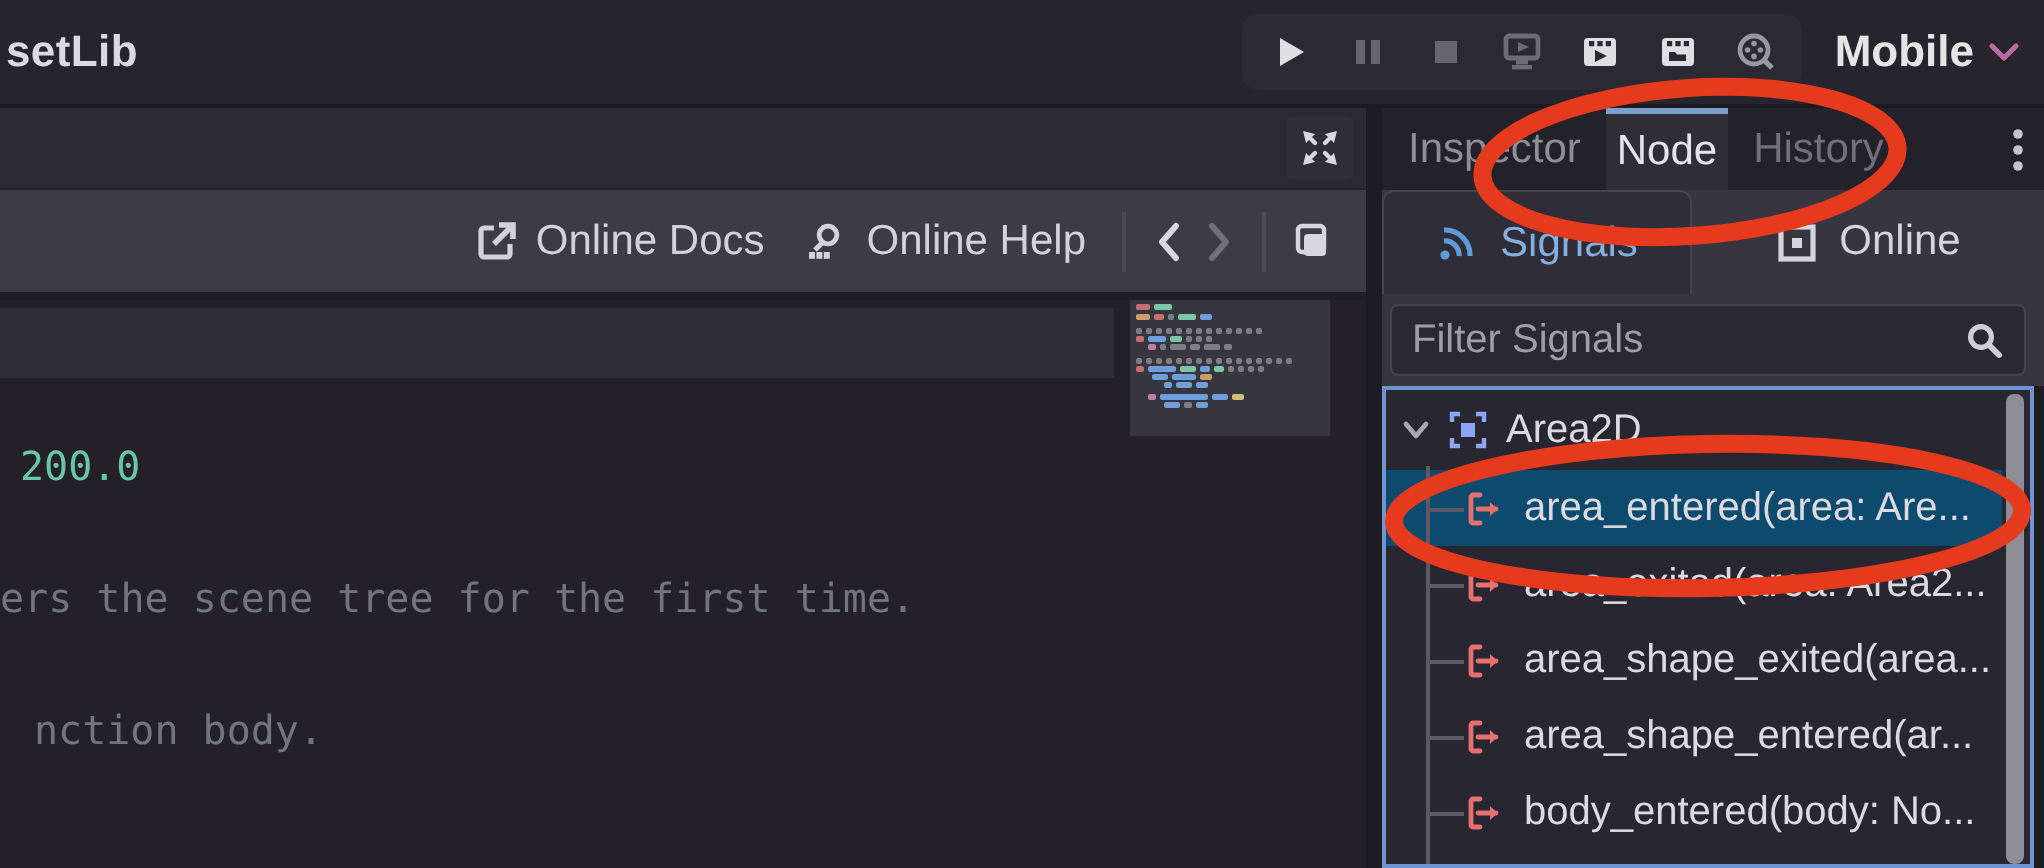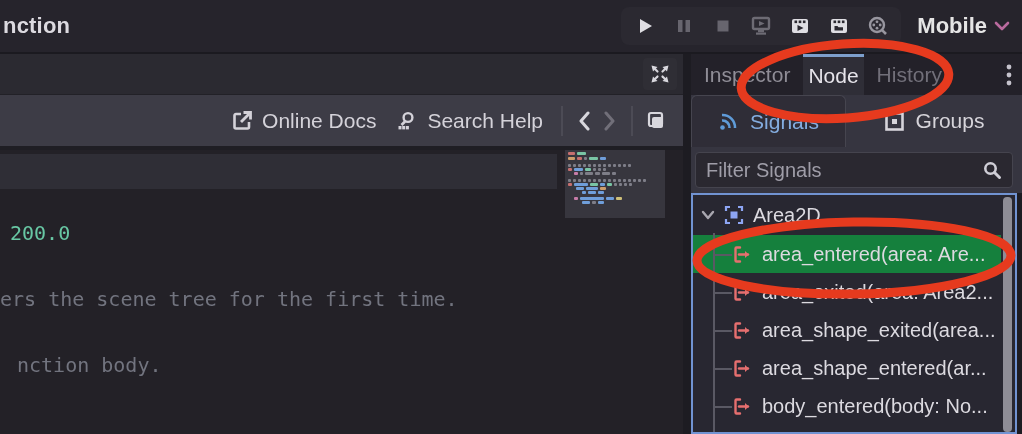--- a/index.html
+++ b/index.html
@@ -59,36 +59,36 @@
                   padding:0 36px 0 10px; outline:none; }
   .filter-input::placeholder { color:#9f9da8; opacity:1; }
   .filter-search-icon { position:absolute; right:20px; top:13px; }
 
   .tree-panel { flex:1; margin-right:5px; border:2px solid #7193d2; background:#282731;
                 position:relative; overflow:hidden; }
   .tree-rows { position:relative; }
   .tree-row { height:38px; display:flex; align-items:center; color:#dcdae0; font-size:20px; position:relative; }
   .tree-row.root { padding-left:8px; gap:8px; height:40px; }
   .sig-row { padding-left:39px; gap:9px; }
-  .sig-row.selected { background:#15803d; margin-right:14px; }
+  .sig-row.selected { background:#0c4a6e; margin-right:14px; }
   .sig-row::before { content:""; position:absolute; left:20px; top:50%; width:19px; height:2px; background:#5a5964; }
   .tree-trunk { position:absolute; left:20px; top:38px; bottom:-4px; width:2px; background:#5a5964; pointer-events:none; }
   .sig-label, .root-label { white-space:nowrap; overflow:hidden; }
   .tree-scrollbar { position:absolute; right:3px; top:2px; bottom:0; width:9px; background:#8e8d96; border-radius:4px; }
 
   svg { display:block; }
   .annot-overlay { position:absolute; inset:0; z-index:50; pointer-events:none; }
 </style>
 </head>
 <body>
 
 <div class="screen">
 
   <div class="top-bar">
-    <span class="project-label">nction</span>
+    <span class="project-label">setLib</span>
 
     <div class="run-cluster">
       <span class="run-btn">
         <svg width="20" height="20" viewBox="0 0 20 20">
             <polygon points="5,3 17,10 5,17" fill="#dfdee3"></polygon>
           </svg>
       </span>
       <span class="run-btn">
         <svg width="20" height="20" viewBox="0 0 20 20">
             <rect x="4" y="4" width="4.5" height="12" fill="#67656e"></rect>
@@ -182,21 +182,21 @@
         <span class="tb-btn">
           <span>
             <svg width="22" height="22" viewBox="0 0 22 22">
                 <circle cx="12" cy="7.5" r="4.4" fill="none" stroke="#d4d2d9" stroke-width="2.4"></circle>
                 <line x1="9" y1="11.5" x2="5.5" y2="15" stroke="#d4d2d9" stroke-width="2.6"></line>
                 <rect x="2.5" y="16" width="3" height="3.4" fill="#d4d2d9"></rect>
                 <rect x="6.2" y="16" width="3" height="3.4" fill="#d4d2d9"></rect>
                 <rect x="9.9" y="16" width="3" height="3.4" fill="#d4d2d9"></rect>
               </svg>
           </span>
-          <span>Search Help</span>
+          <span>Online Help</span>
         </span>
         <span class="tb-sep"></span>
         <span class="nav-arrow">
           <svg width="14" height="20" viewBox="0 0 14 20">
               <polyline points="11,2 4,10 11,18" fill="none" stroke="#d8d7dd" stroke-width="3" stroke-linecap="round" stroke-linejoin="round"></polyline>
             </svg>
         </span>
         <span class="nav-arrow">
           <svg width="14" height="20" viewBox="0 0 14 20">
               <polyline points="3,2 10,10 3,18" fill="none" stroke="#716f79" stroke-width="3" stroke-linecap="round" stroke-linejoin="round"></polyline>
@@ -345,21 +345,21 @@
           </span>
           <span>Signals</span>
         </span>
         <span class="subtab groups">
           <span>
             <svg width="21" height="21" viewBox="0 0 21 21">
                 <rect x="2.5" y="2.5" width="16" height="16" fill="none" stroke="#d6d4da" stroke-width="2.6"></rect>
                 <rect x="8" y="8" width="5" height="5" fill="#d6d4da"></rect>
               </svg>
           </span>
-          <span>Groups</span>
+          <span>Online</span>
         </span>
       </div>
 
       <div class="filter-row">
         <input class="filter-input" type="text" placeholder="Filter Signals" style="">
         <span class="filter-search-icon">
           <svg width="20" height="20" viewBox="0 0 20 20">
               <circle cx="8.5" cy="8.5" r="5.2" fill="none" stroke="#cfced6" stroke-width="2.6"></circle>
               <line x1="12.5" y1="12.5" x2="17.5" y2="17.5" stroke="#cfced6" stroke-width="3" stroke-linecap="round"></line>
             </svg>

